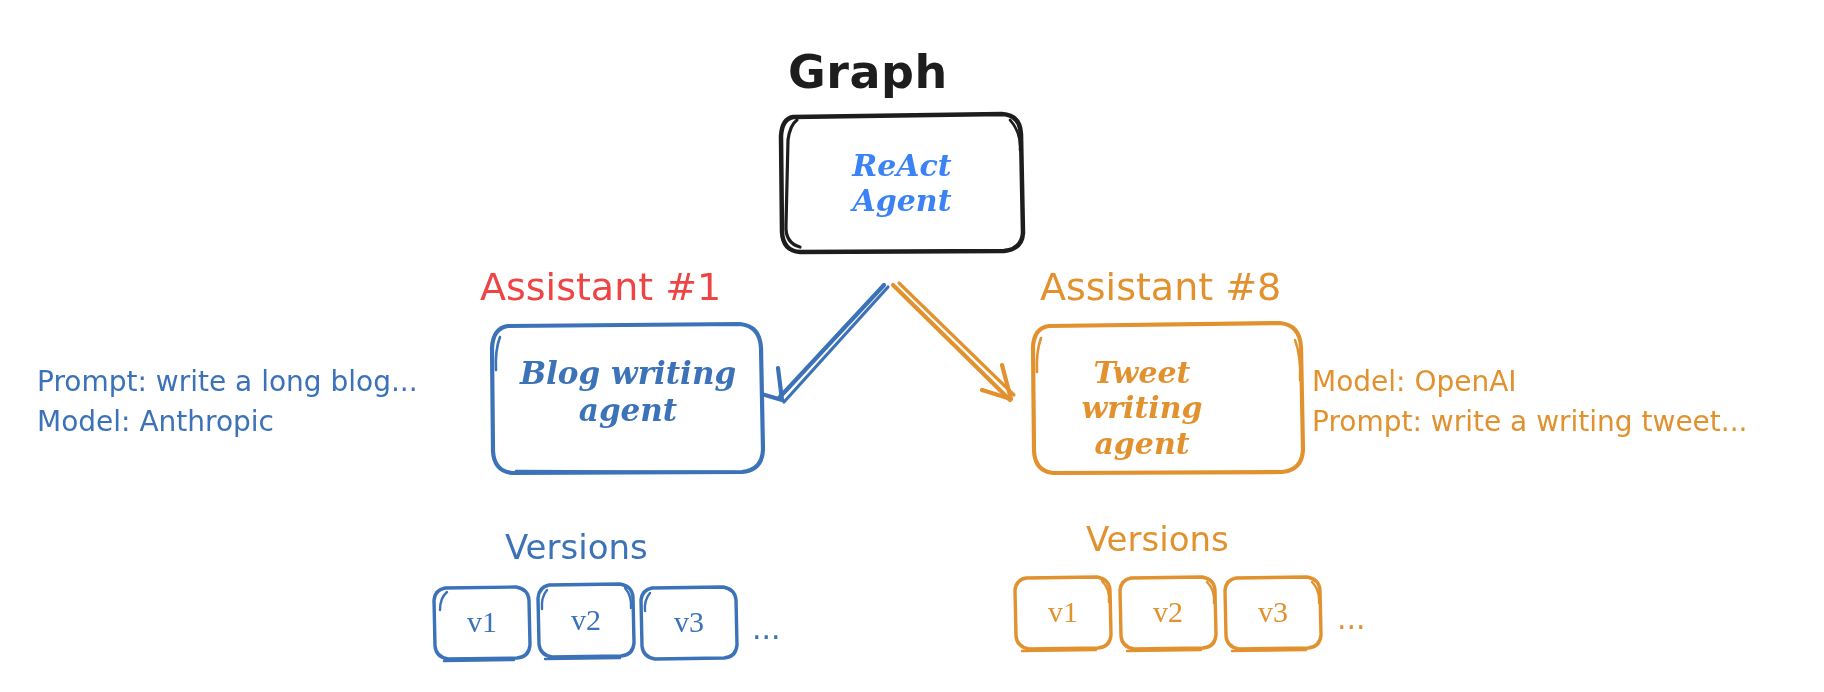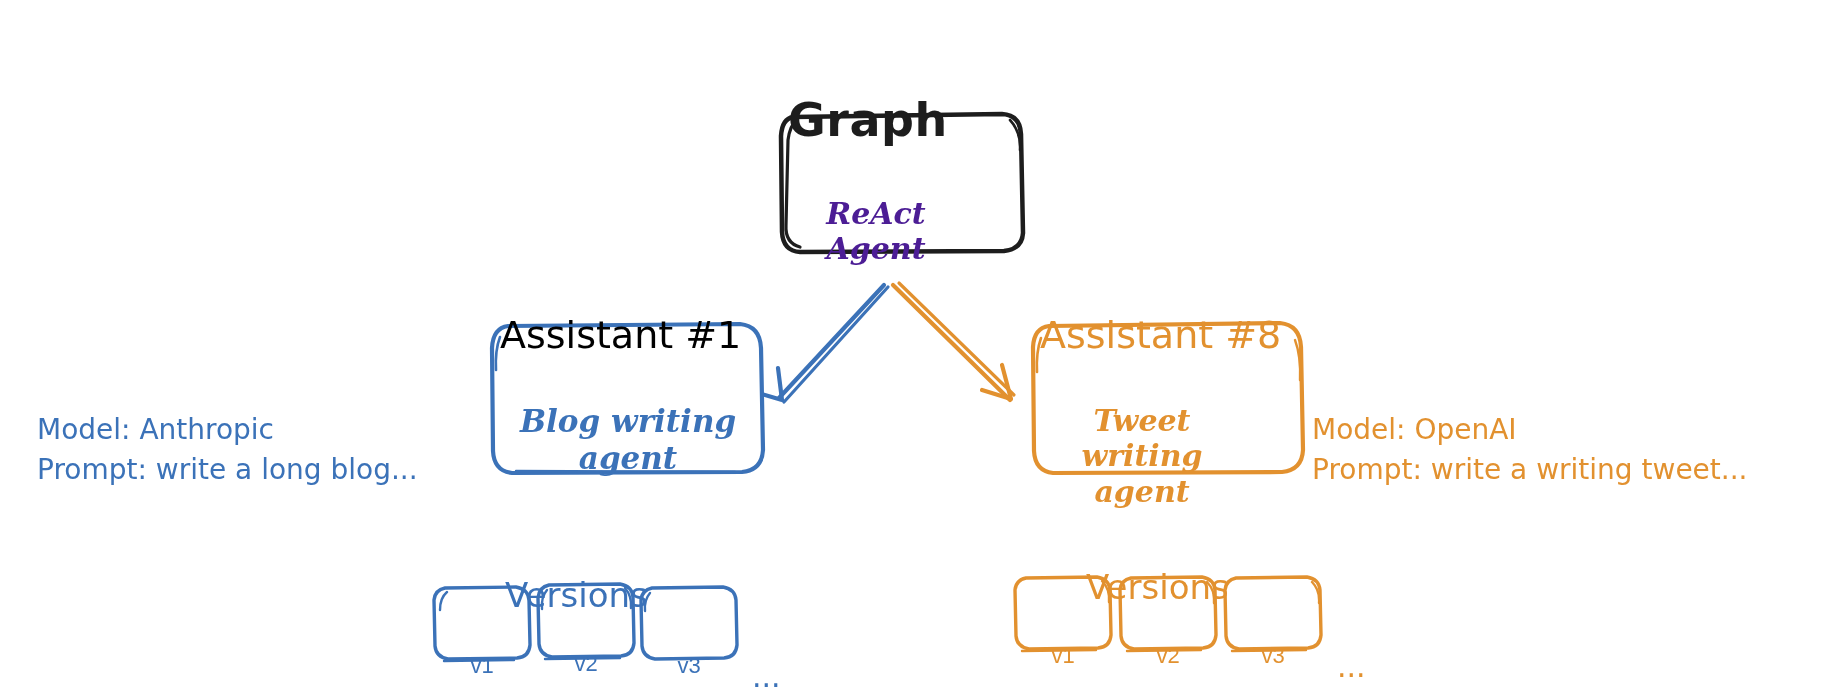--- a/index.html
+++ b/index.html
@@ -15,21 +15,21 @@
     font-family: "DejaVu Sans", sans-serif;
   }
   #canvas {
     position: absolute;
     inset: 0;
     width: 1824px;
     height: 692px;
   }
 
   
-  .abs { position: absolute; margin-top: 48px; }
+  .abs { position: absolute; }
 
   
   .heading {
     font-family: "DejaVu Sans", sans-serif;
     font-weight: 400;
     white-space: nowrap;
     line-height: 1;
   }
   .title-graph {
     font-family: "DejaVu Sans", sans-serif;
@@ -51,22 +51,22 @@
   }
 
   .meta-block {
     font-family: "DejaVu Sans", sans-serif;
     font-size: 28px;
     line-height: 1.42;
     white-space: nowrap;
   }
 
   .version-label {
-    font-family: Liberation Sans, sans-serif;
-    font-size: 22px;
+    font-family: Liberation Serif, serif;
+    font-size: 30px;
     line-height: 1;
   }
   .ellipsis-mark {
     font-family: "DejaVu Sans", sans-serif;
     font-size: 30px;
     line-height: 1;
   }
   .versions-heading {
     font-family: "DejaVu Sans", sans-serif;
     font-size: 34px;
@@ -127,31 +127,31 @@
     <path d="M 1131 578 L 1202 577 Q 1214 579 1215 590 L 1216 635 Q 1215 647 1203 648 L 1134 649 Q 1122 647 1121 636 L 1120 590 Q 1121 580 1131 578 Z" fill="#ffffff" stroke="#e2912f" stroke-width="3.4" stroke-linejoin="round"></path>
     <path d="M 1207 582 Q 1215 590 1214 603 M 1127 651 L 1201 650" fill="none" stroke="#e2912f" stroke-width="2.4" stroke-linecap="round"></path>
 
     <path d="M 1236 578 L 1307 577 Q 1319 579 1320 590 L 1321 635 Q 1320 647 1308 648 L 1239 649 Q 1227 647 1226 636 L 1225 590 Q 1226 580 1236 578 Z" fill="#ffffff" stroke="#e2912f" stroke-width="3.4" stroke-linejoin="round"></path>
     <path d="M 1312 582 Q 1320 590 1319 603 M 1232 651 L 1306 650" fill="none" stroke="#e2912f" stroke-width="2.4" stroke-linecap="round"></path>
   </g>
 </svg>
 
 <div class="abs title-graph" style="left:788px; top:45px;">Graph</div>
 
-<div class="abs node-text" style="left:756px; top:148px; width:240px; font-size:30px; color:#4c1d95;text-align:center;">ReAct
+<div class="abs node-text" style="left:782px; top:148px; width:240px; font-size:30px; color:#3b82f6;text-align:center;">ReAct
 Agent</div>
 
-<div class="abs heading" style="left:500px; top:268px; font-size:38px; color:#000000;">Assistant #1</div>
+<div class="abs heading" style="left:480px; top:268px; font-size:38px; color:#ef4444;">Assistant #1</div>
 
 <div class="abs node-text" style="left:493px; top:355px; width:270px; font-size:31px; color:#3b72b8;">Blog writing
 agent</div>
 
 <div class="abs meta-block" style="left:37px; top:362px; color:#3b72b8;">
+  <div>Prompt: write a long blog...</div>
   <div>Model: Anthropic</div>
-  <div>Prompt: write a long blog...</div>
 </div>
 
 <div class="abs versions-heading" style="left:505px; top:530px; color:#3b72b8;">Versions</div>
 
 <div class="abs version-label" style="left:434px; top:607px; width:96px; text-align:center; color:#3b72b8;">v1</div>
 <div class="abs version-label" style="left:538px; top:605px; width:96px; text-align:center; color:#3b72b8;">v2</div>
 <div class="abs version-label" style="left:641px; top:607px; width:96px; text-align:center; color:#3b72b8;">v3</div>
 <div class="abs ellipsis-mark" style="left:752px; top:614px; color:#3b72b8;">...</div>
 
 <div class="abs heading" style="left:1040px; top:268px; font-size:38px; color:#e2912f;">Assistant #8</div>

